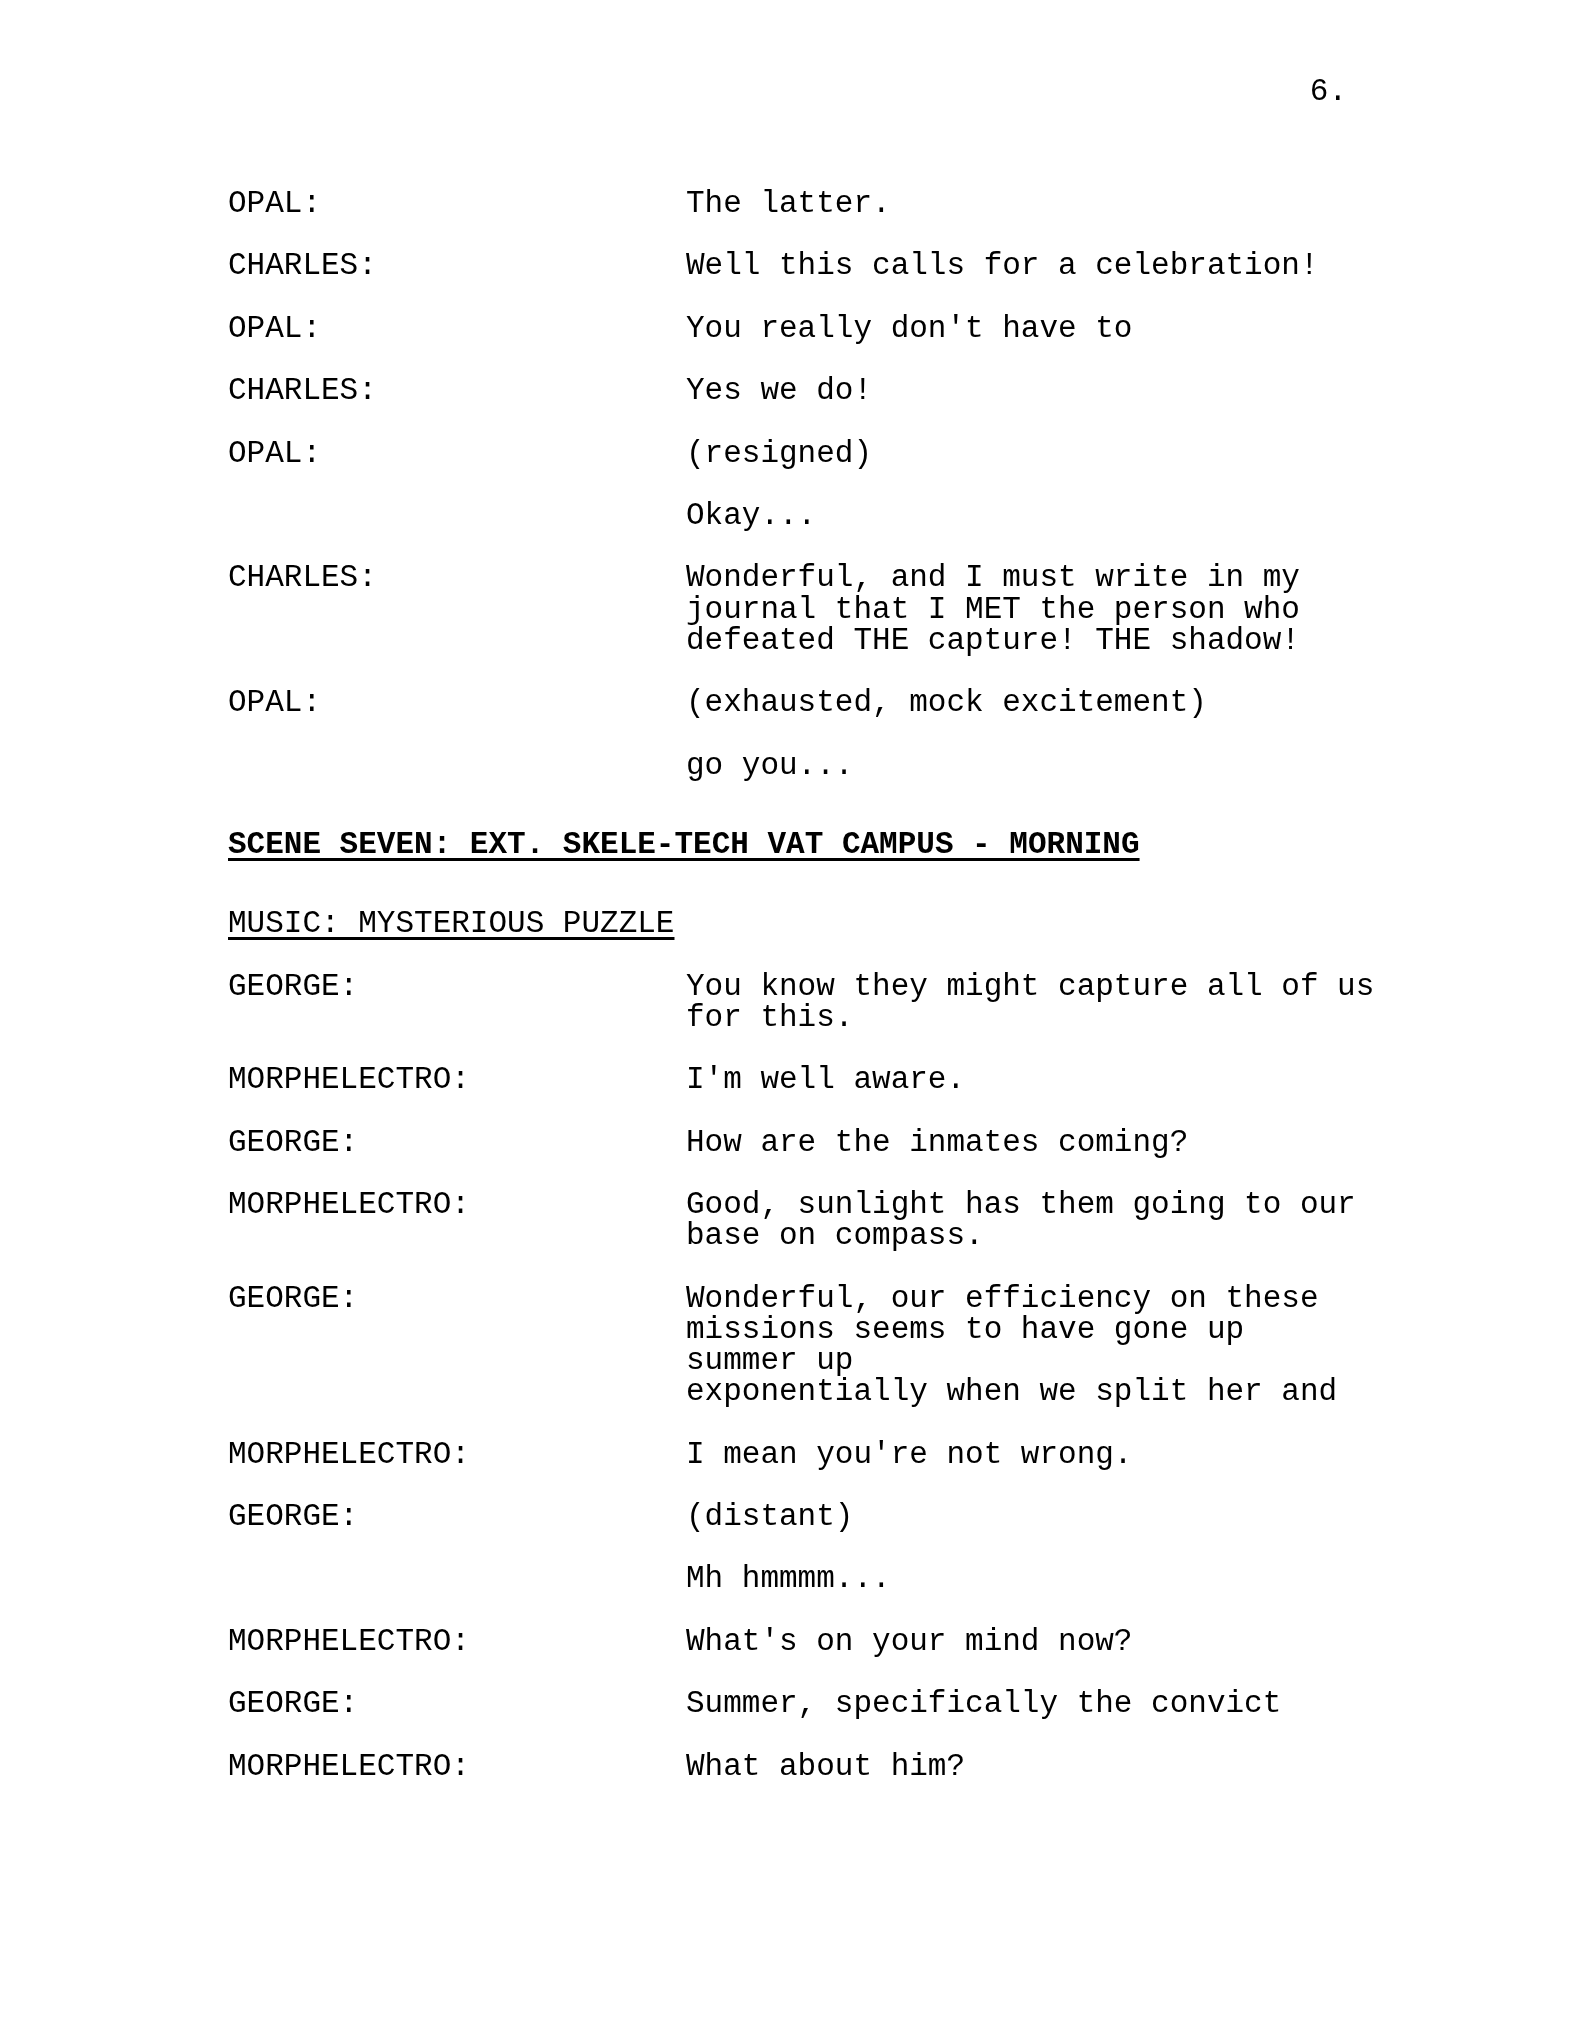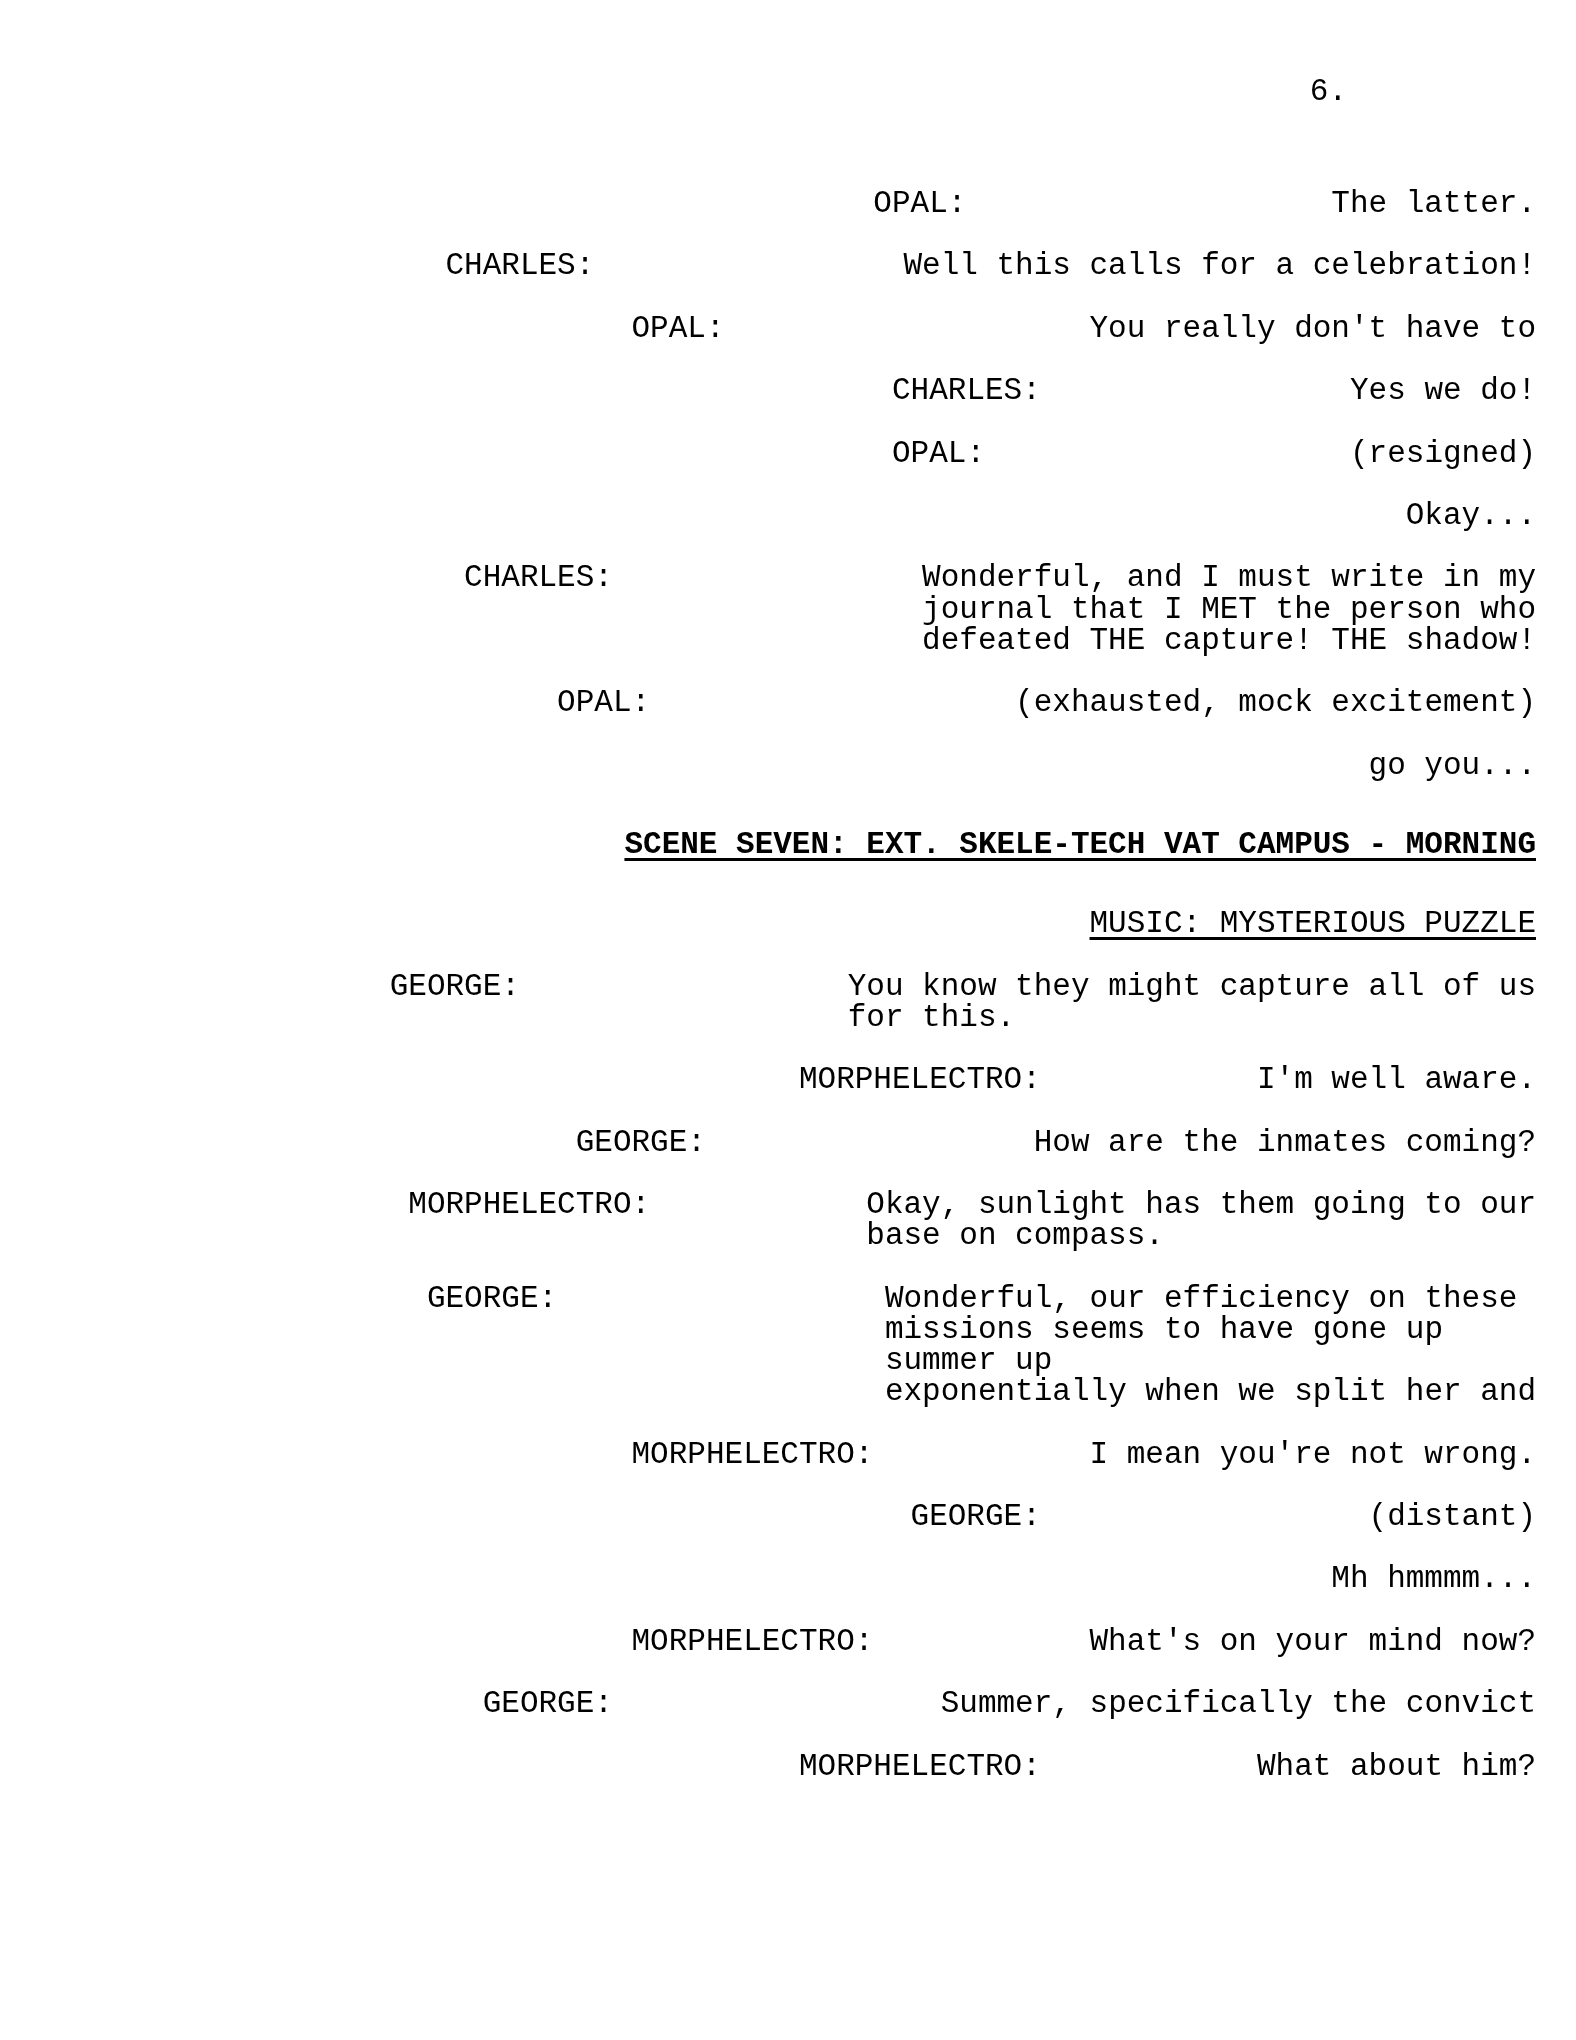--- a/index.html
+++ b/index.html
@@ -25,21 +25,20 @@
     white-space: pre;
   }
   .content {
     position: absolute;
     top: 188px;
     left: 228px;
     right: 40px;
     display: flex;
     flex-direction: column;
     gap: 31.2px;
-    align-items: flex-end;
   }
   .entry {
     position: relative;
   }
   .entry .char {
     position: absolute;
     left: 0;
     top: 0;
     white-space: pre;
   }
@@ -144,21 +143,21 @@
       </div>
       <div class="entry dialogue">
         <span class="char">GEORGE:</span>
         <div class="lines">
           <div class="line">How are the inmates coming?</div>
         </div>
       </div>
       <div class="entry dialogue">
         <span class="char">MORPHELECTRO:</span>
         <div class="lines">
-          <div class="line">Okay, sunlight has them going to our</div>
+          <div class="line">Good, sunlight has them going to our</div>
           <div class="line">base on compass.</div>
         </div>
       </div>
       <div class="entry dialogue">
         <span class="char">GEORGE:</span>
         <div class="lines">
           <div class="line">Wonderful, our efficiency on these</div>
           <div class="line">missions seems to have gone up</div>
           <div class="line">summer up</div>
           <div class="line">exponentially when we split her and</div>

